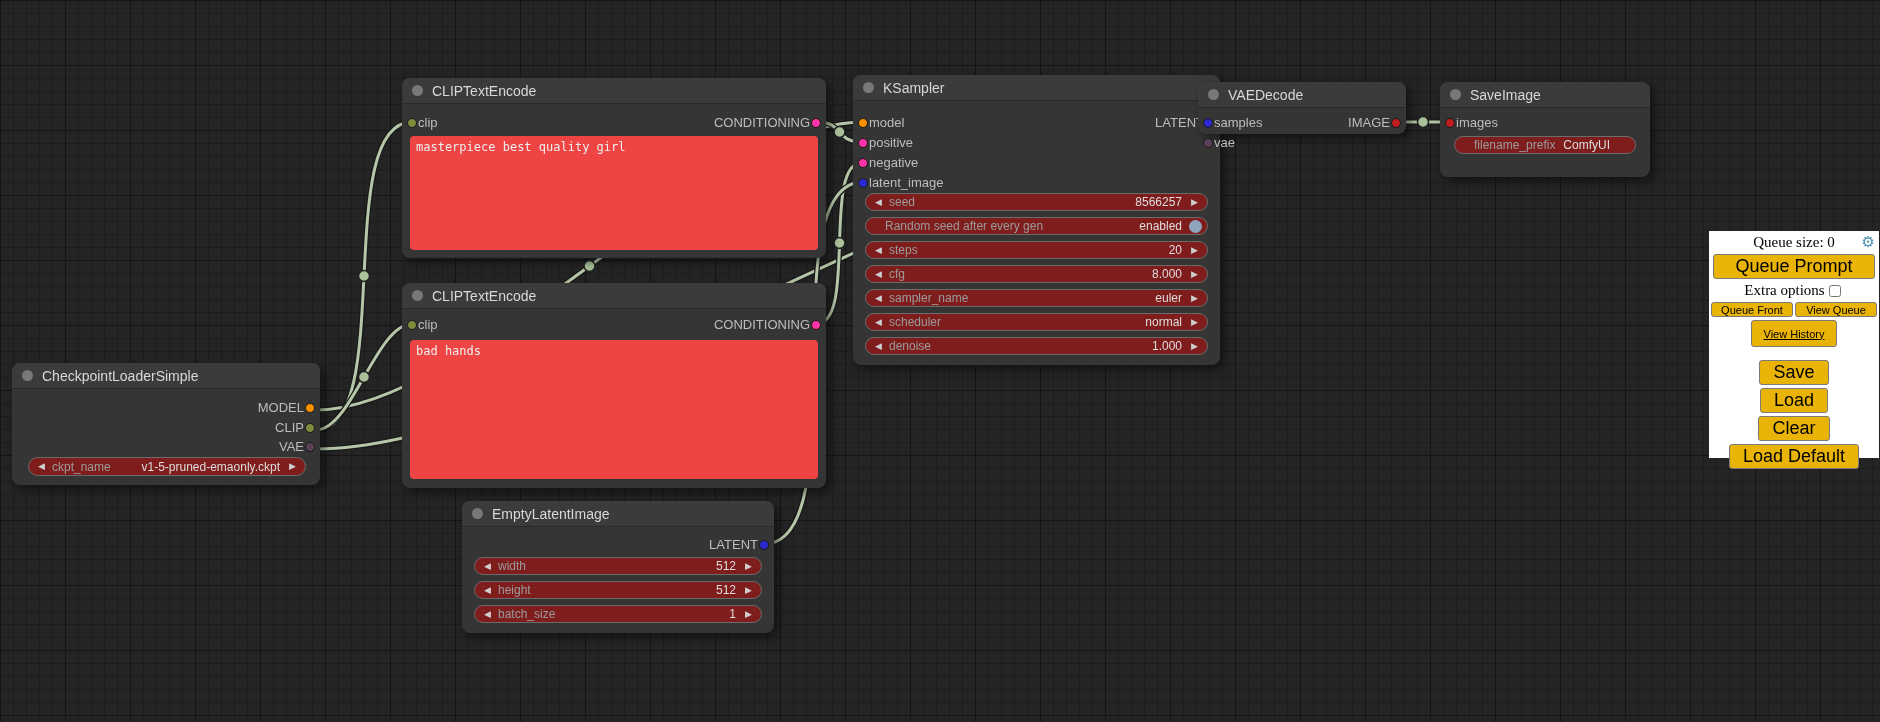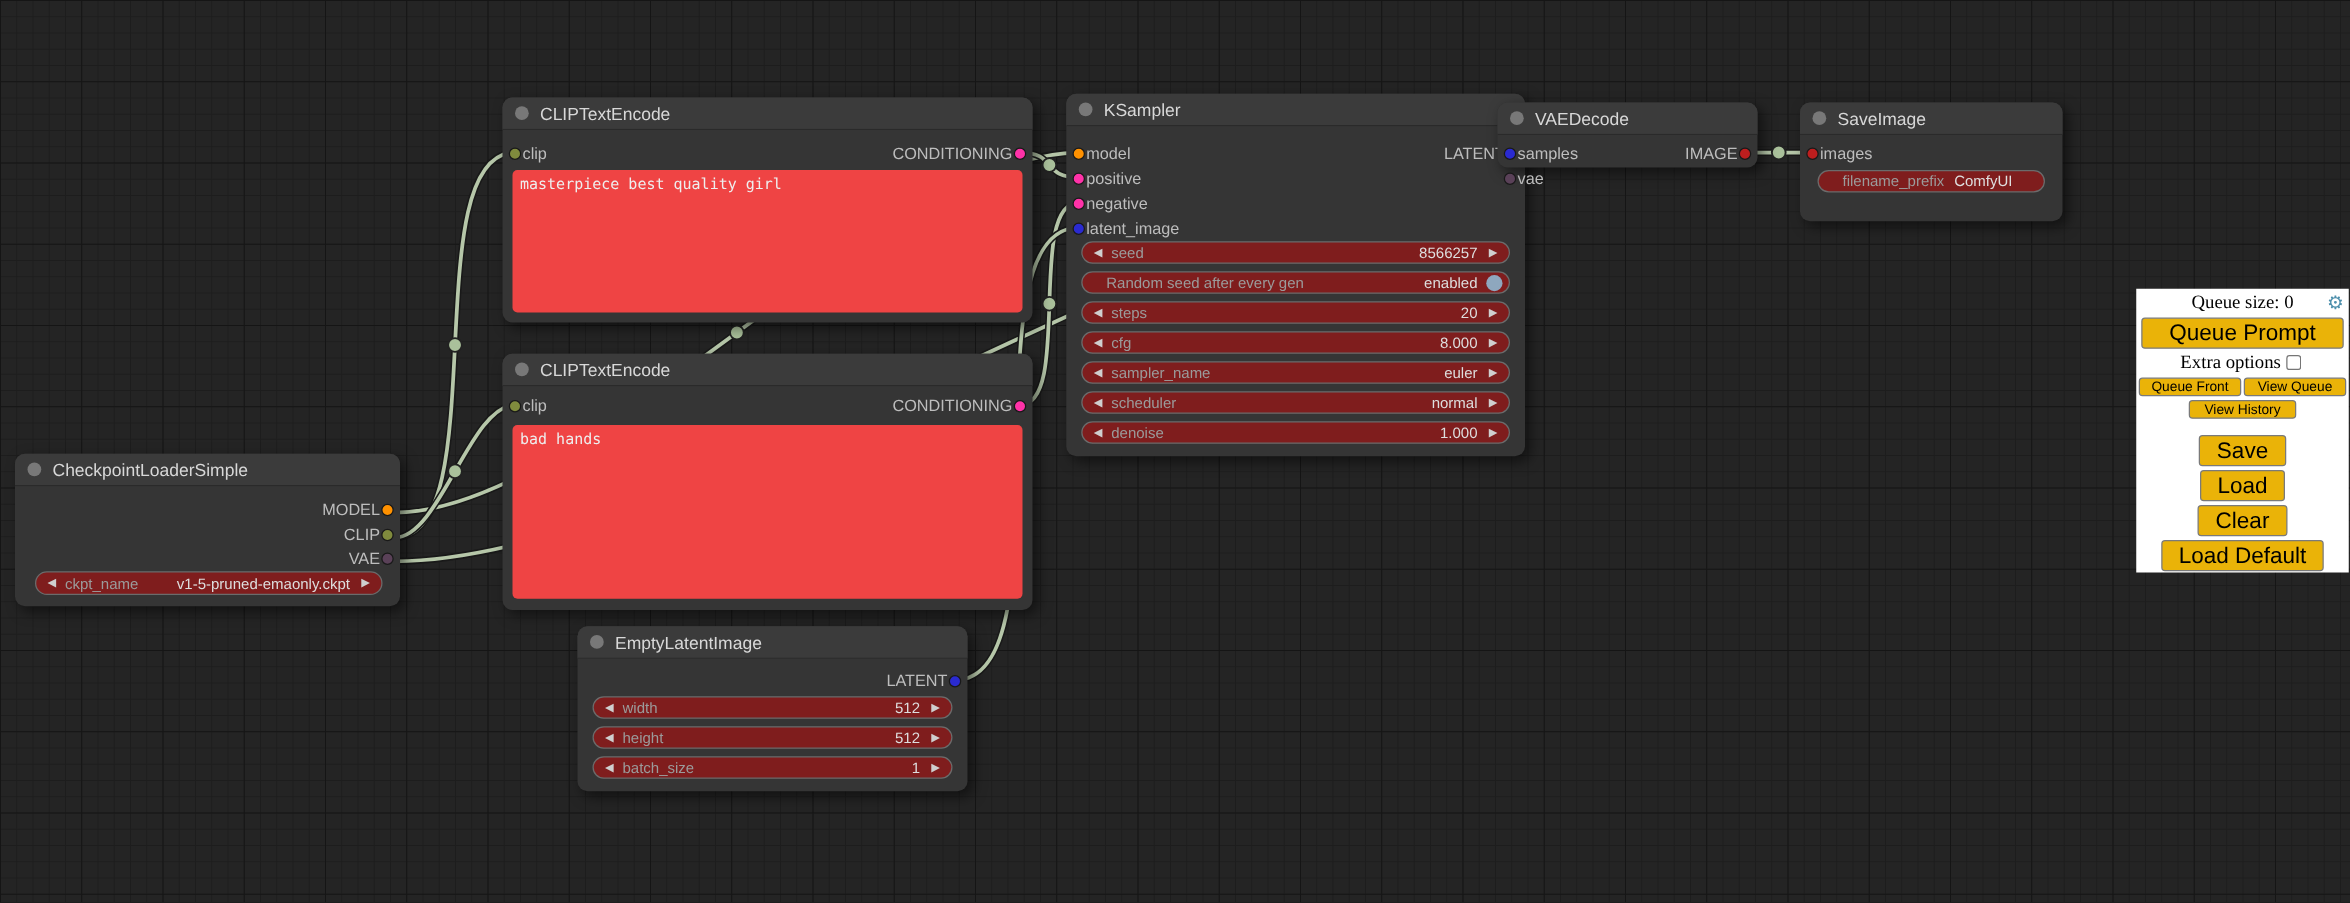--- a/index.html
+++ b/index.html
@@ -49,21 +49,21 @@
   .menu-header{position:relative;font-size:15px;height:17px;line-height:17px;}
   .gear{position:absolute;right:4px;top:0;color:#4d8fac;font-size:15px;line-height:16px;cursor:pointer;
         font-family:"DejaVu Sans",sans-serif;}
   .btn{font-family:"Liberation Sans",sans-serif;background:#eab308;border:1px solid #7a7a7a;border-radius:3px;
         color:#000;cursor:pointer;}
   .btn-queue{display:block;width:162px;margin:3px auto 2px;height:25px;font-size:18px;}
   .extra-row{font-size:15px;height:18px;line-height:18px;margin-top:2px;}
   .extra-row input{vertical-align:-2px;margin-left:4px;width:12px;height:12px;}
   .btn-small-row{display:flex;gap:2px;padding:3px 2px 0;}
   .btn-sm{flex:1;height:15px;font-size:11px;padding:0;}
-  .btn-history{display:block;margin:3px auto 0;width:86px;height:15px;font-size:11px;}
+  .btn-history{display:block;margin:3px auto 0;width:86px;height:27px;font-size:11px;text-decoration:underline;}
   .btn-big{display:block;margin:3px auto 0;height:25px;font-size:18px;padding:0 13px;}
   .btn-big.first{margin-top:13px;}
 </style>
 </head>
 <body>
 
 <div id="canvas">
 
   <svg id="wires" width="1880" height="722">
       <path d="M 316 410 C 470.5463118291731 410, 708.4536881708269 122, 863 122" class="wire-shadow"></path>

